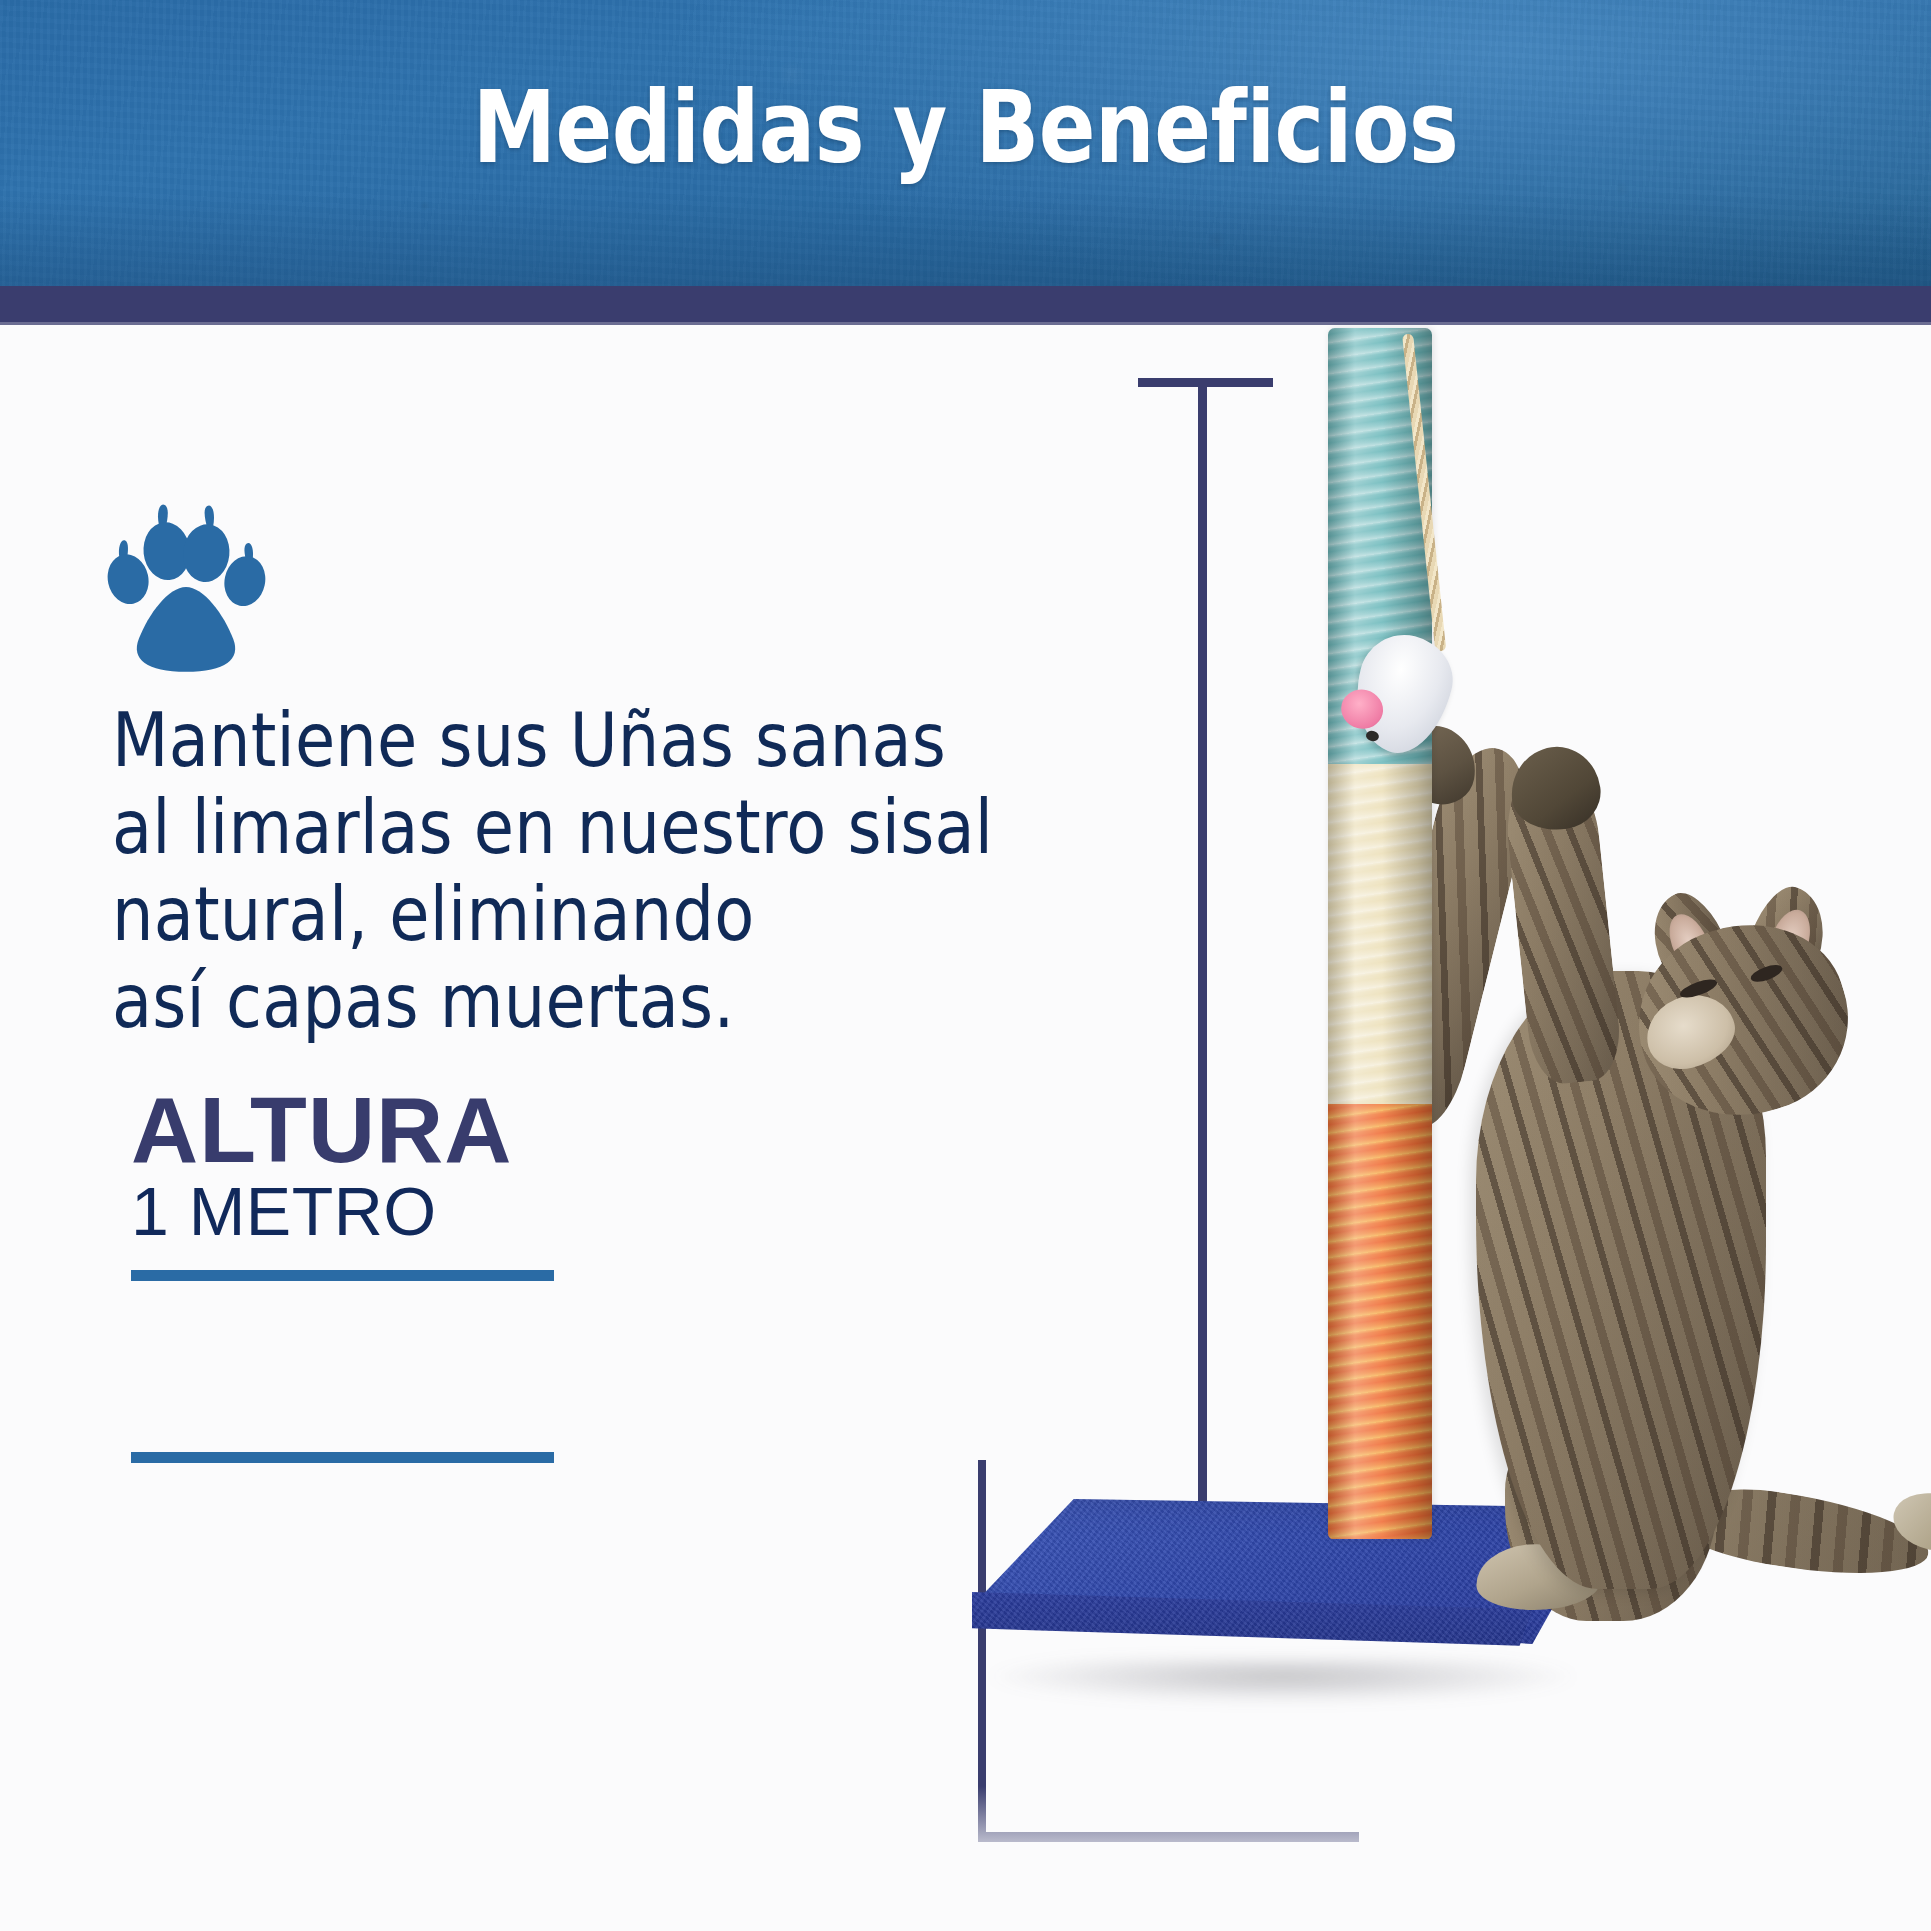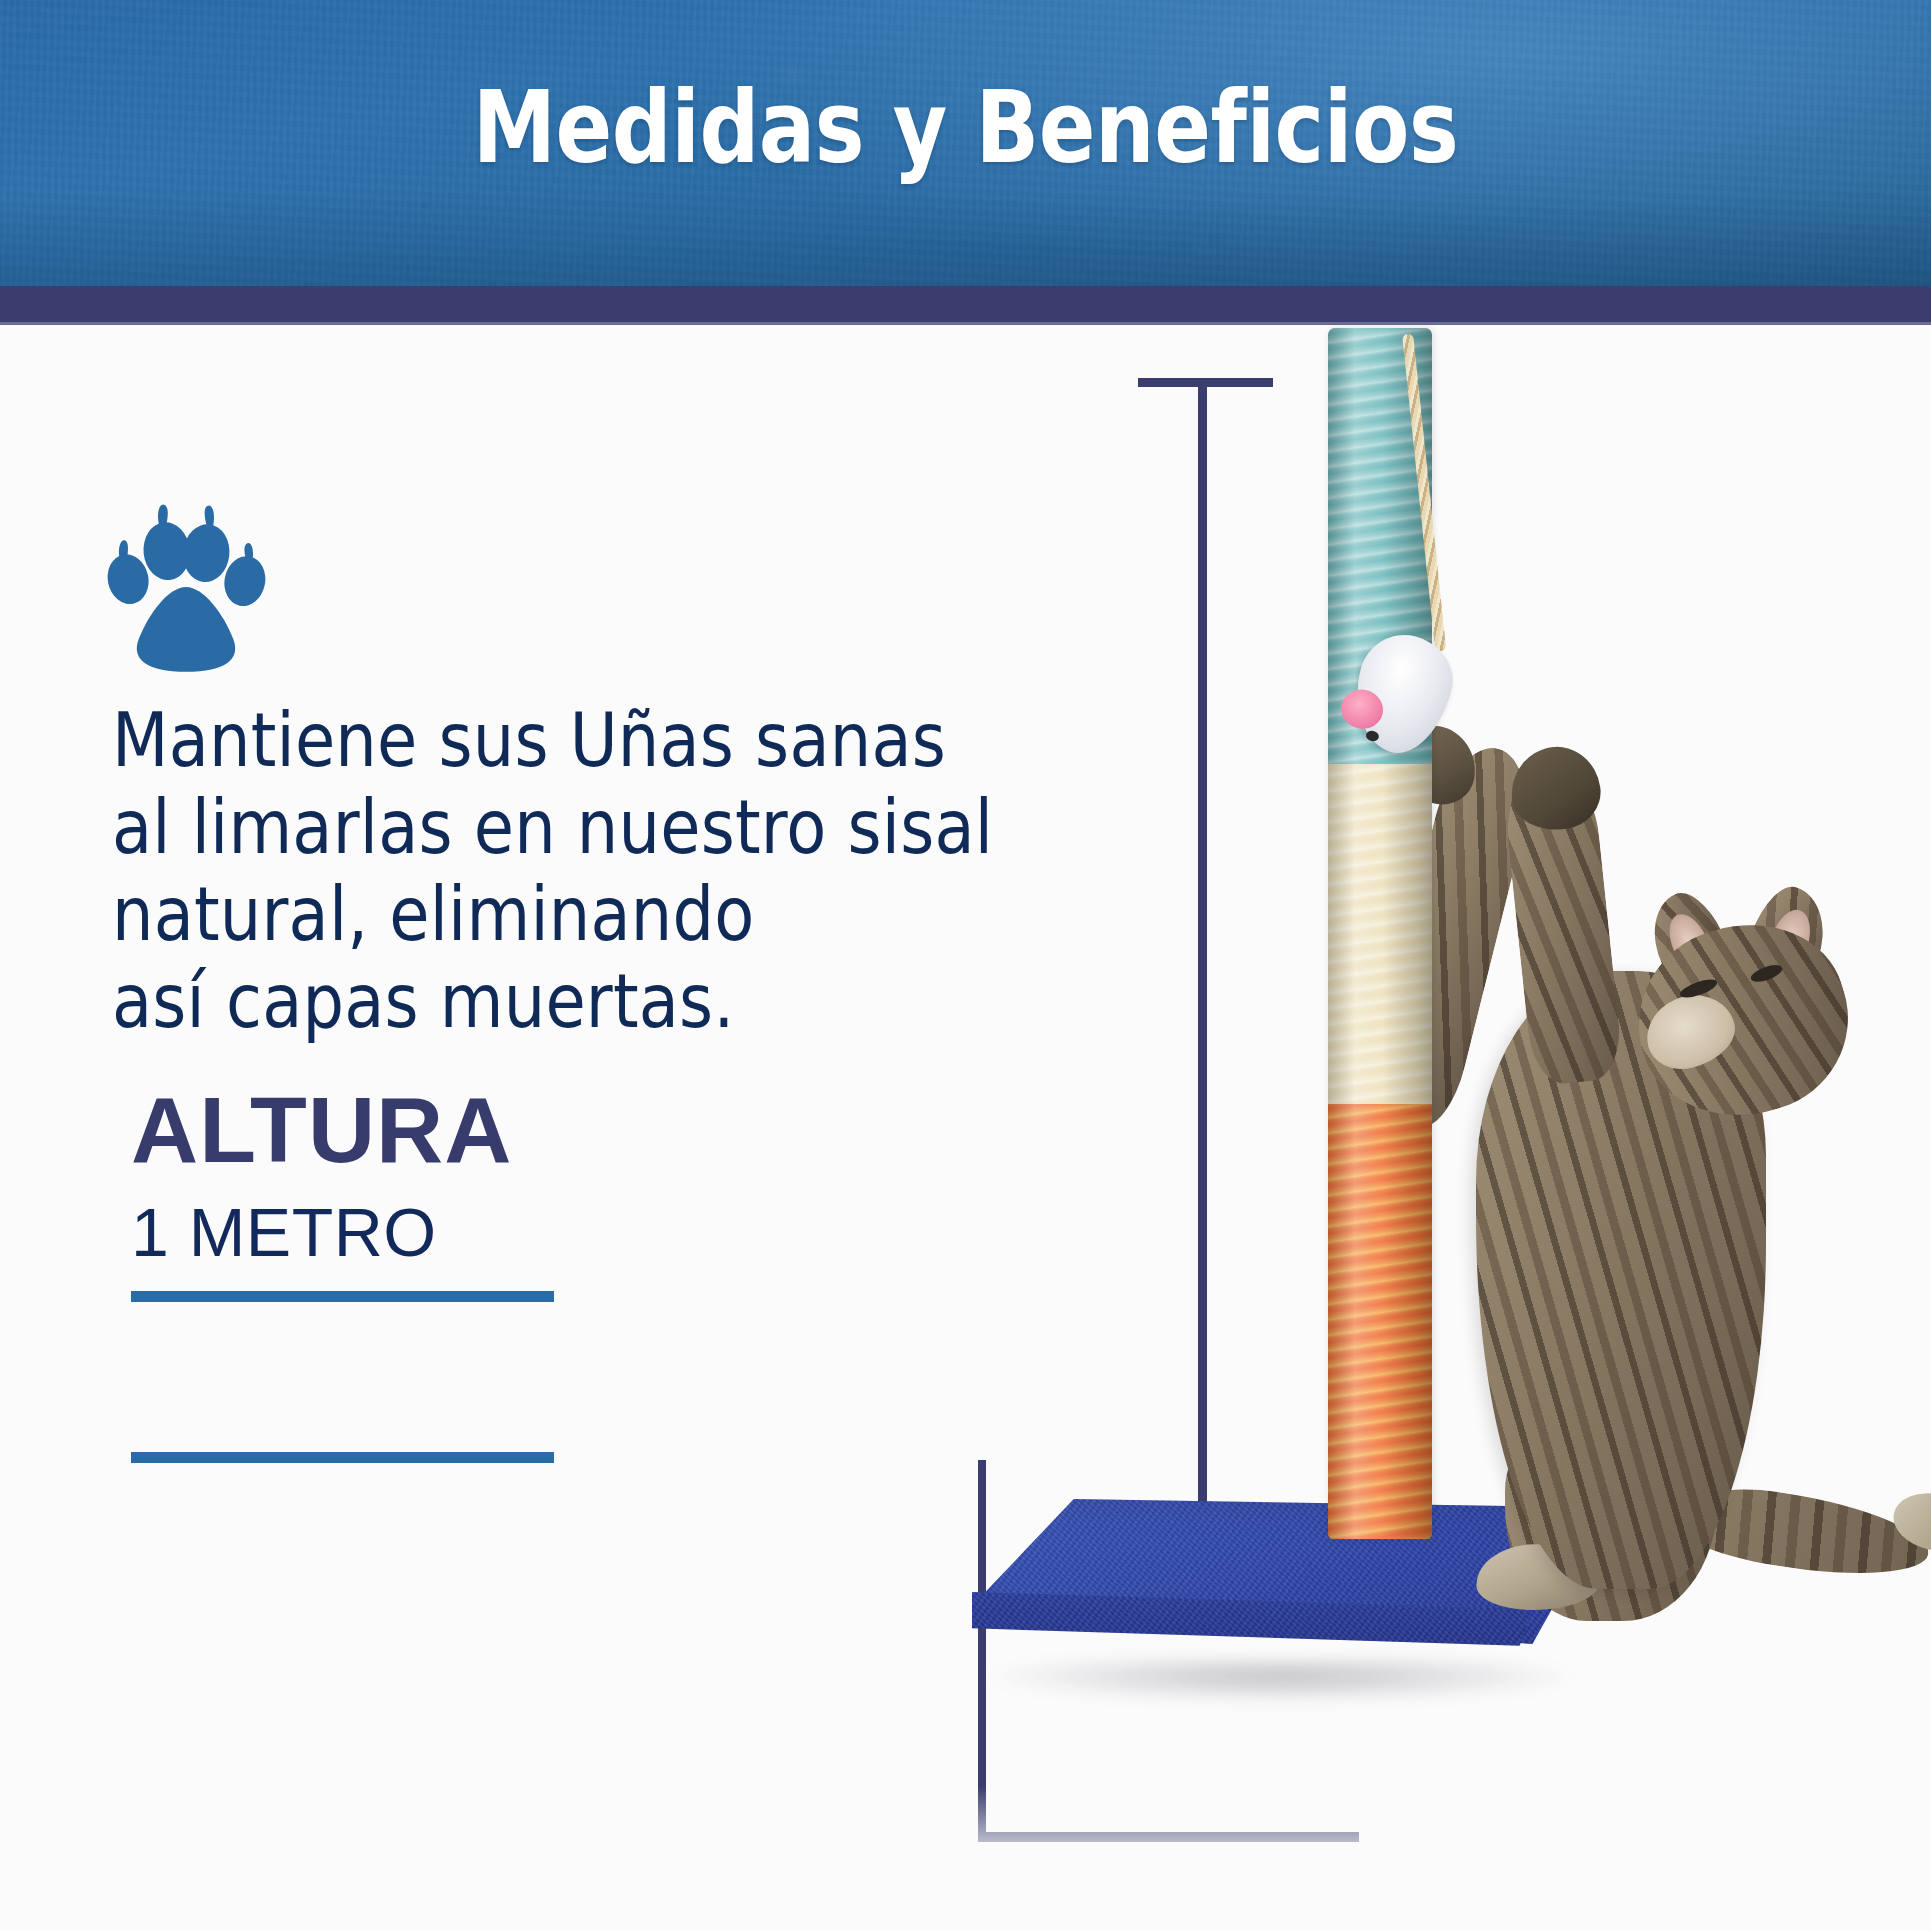--- a/index.html
+++ b/index.html
@@ -110,21 +110,20 @@
     letter-spacing: 1px;
     line-height: 1.0;
   }
   .spec-value {
     color: #11295b;
     font-family: "Liberation Sans", sans-serif;
     font-weight: 400;
     font-size: 68px;
     letter-spacing: 0.5px;
     line-height: 1.0;
-    margin-top: 21px;
   }
   .spec-rule {
     width: 423px;
     height: 10.6px;
     background: #2a6ba5;
     margin-top: 25px;
   }
 
   #spec-altura { left: 131px; top: 1084px; }
   #spec-base   { left: 131px; top: 1427px; }

